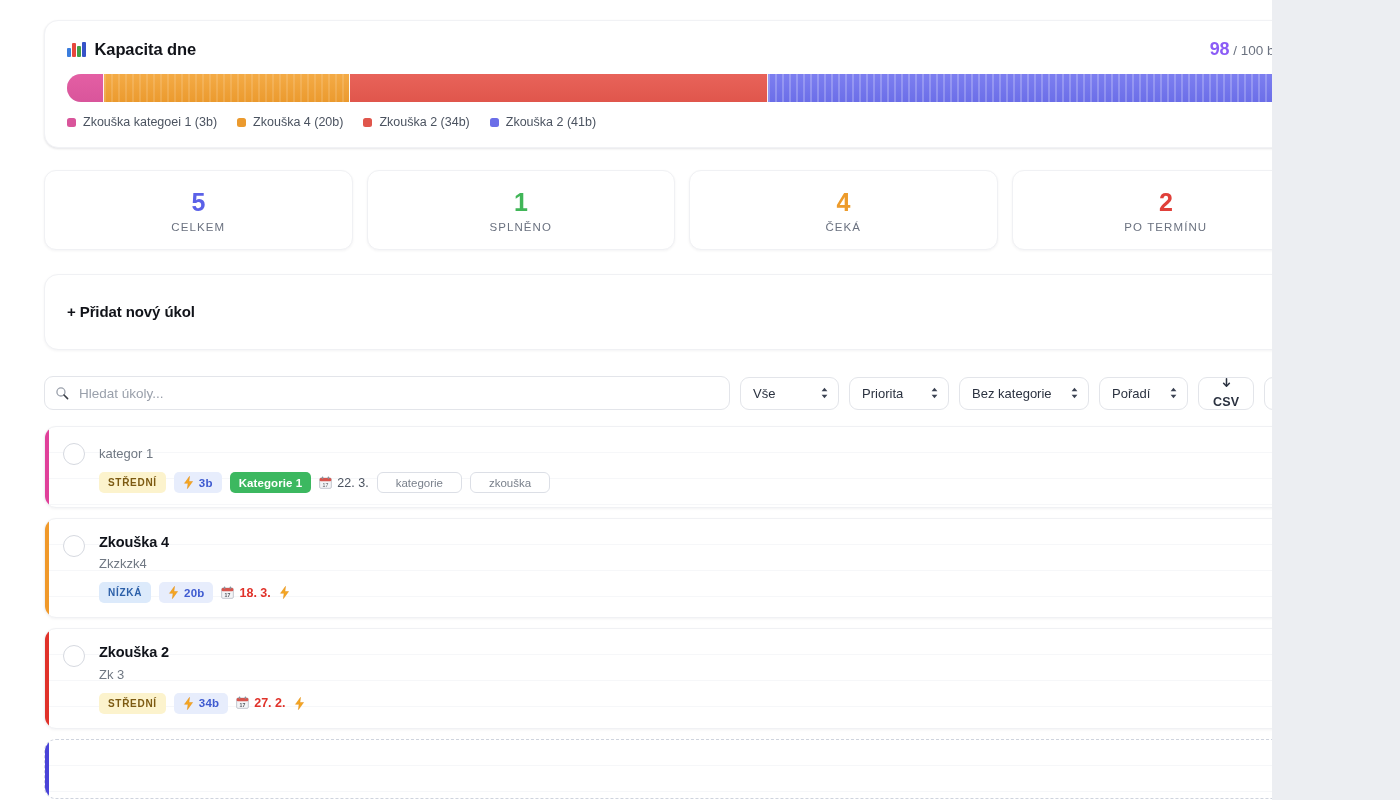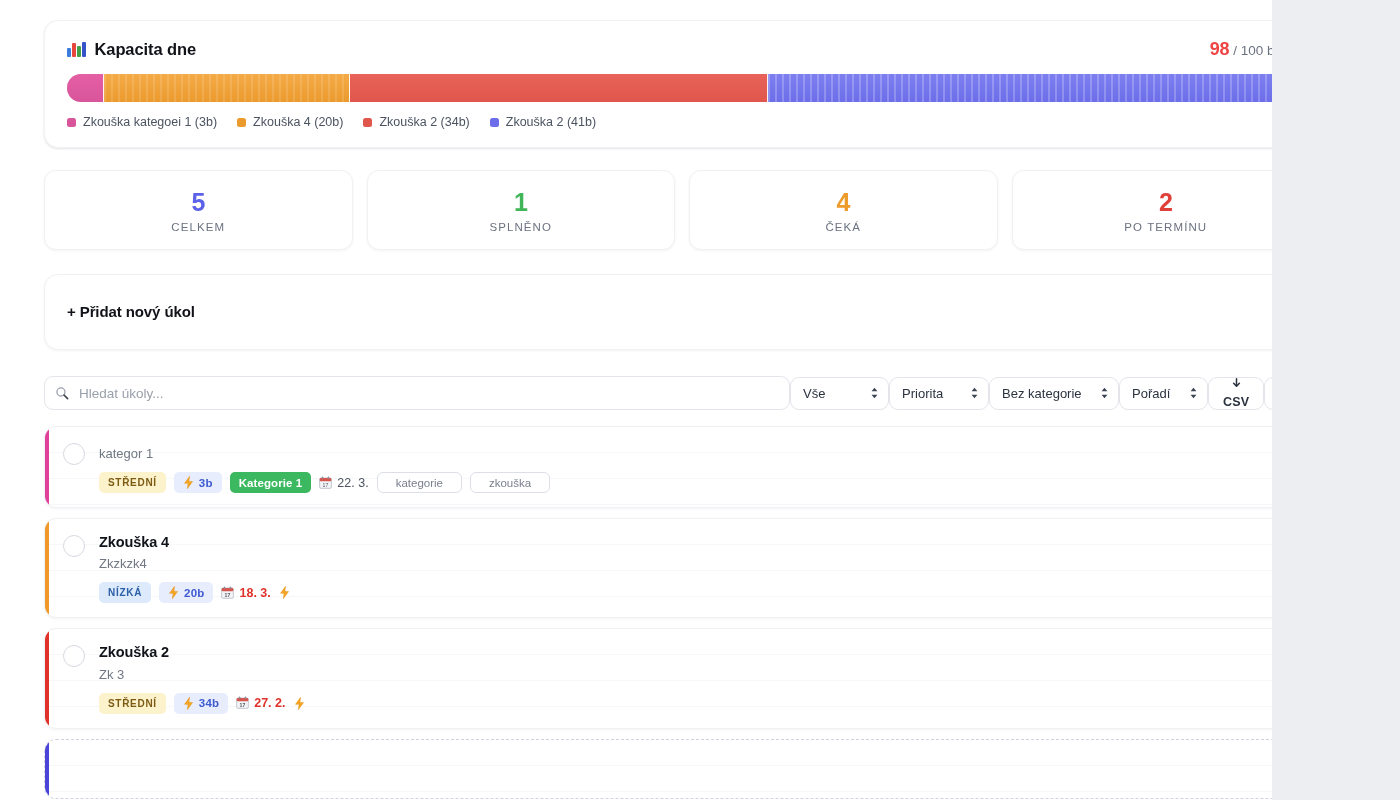--- a/index.html
+++ b/index.html
@@ -78,21 +78,21 @@
   .chart-icon i:nth-child(3) { height: 11px; background: #43a047; }
   .chart-icon i:nth-child(4) { height: 15px; background: #3653c8; }
 
   .capacity-score {
     font-size: 13.5px;
     color: #6b7280;
   }
   .capacity-score .num {
     font-size: 18px;
     font-weight: bold;
-    color: #ef4444;
+    color: #8b5cf6;
     letter-spacing: -0.2px;
   }
 
   .capacity-bar {
     position: relative;
     height: 28px;
     border-radius: 14px;
     background: #dfe1e6;
     overflow: hidden;
     display: flex;
@@ -175,20 +175,21 @@
     color: #111319;
     letter-spacing: -0.1px;
     cursor: pointer;
     display: inline-block;
   }
 
   
   .toolbar {
     display: flex;
     align-items: center;
+    gap: 10px;
     margin-bottom: 16px;
   }
   .search-wrap {
     flex: 1 1 auto;
     position: relative;
     height: 34px;
   }
   .search-input {
     width: 100%;
     height: 34px;

